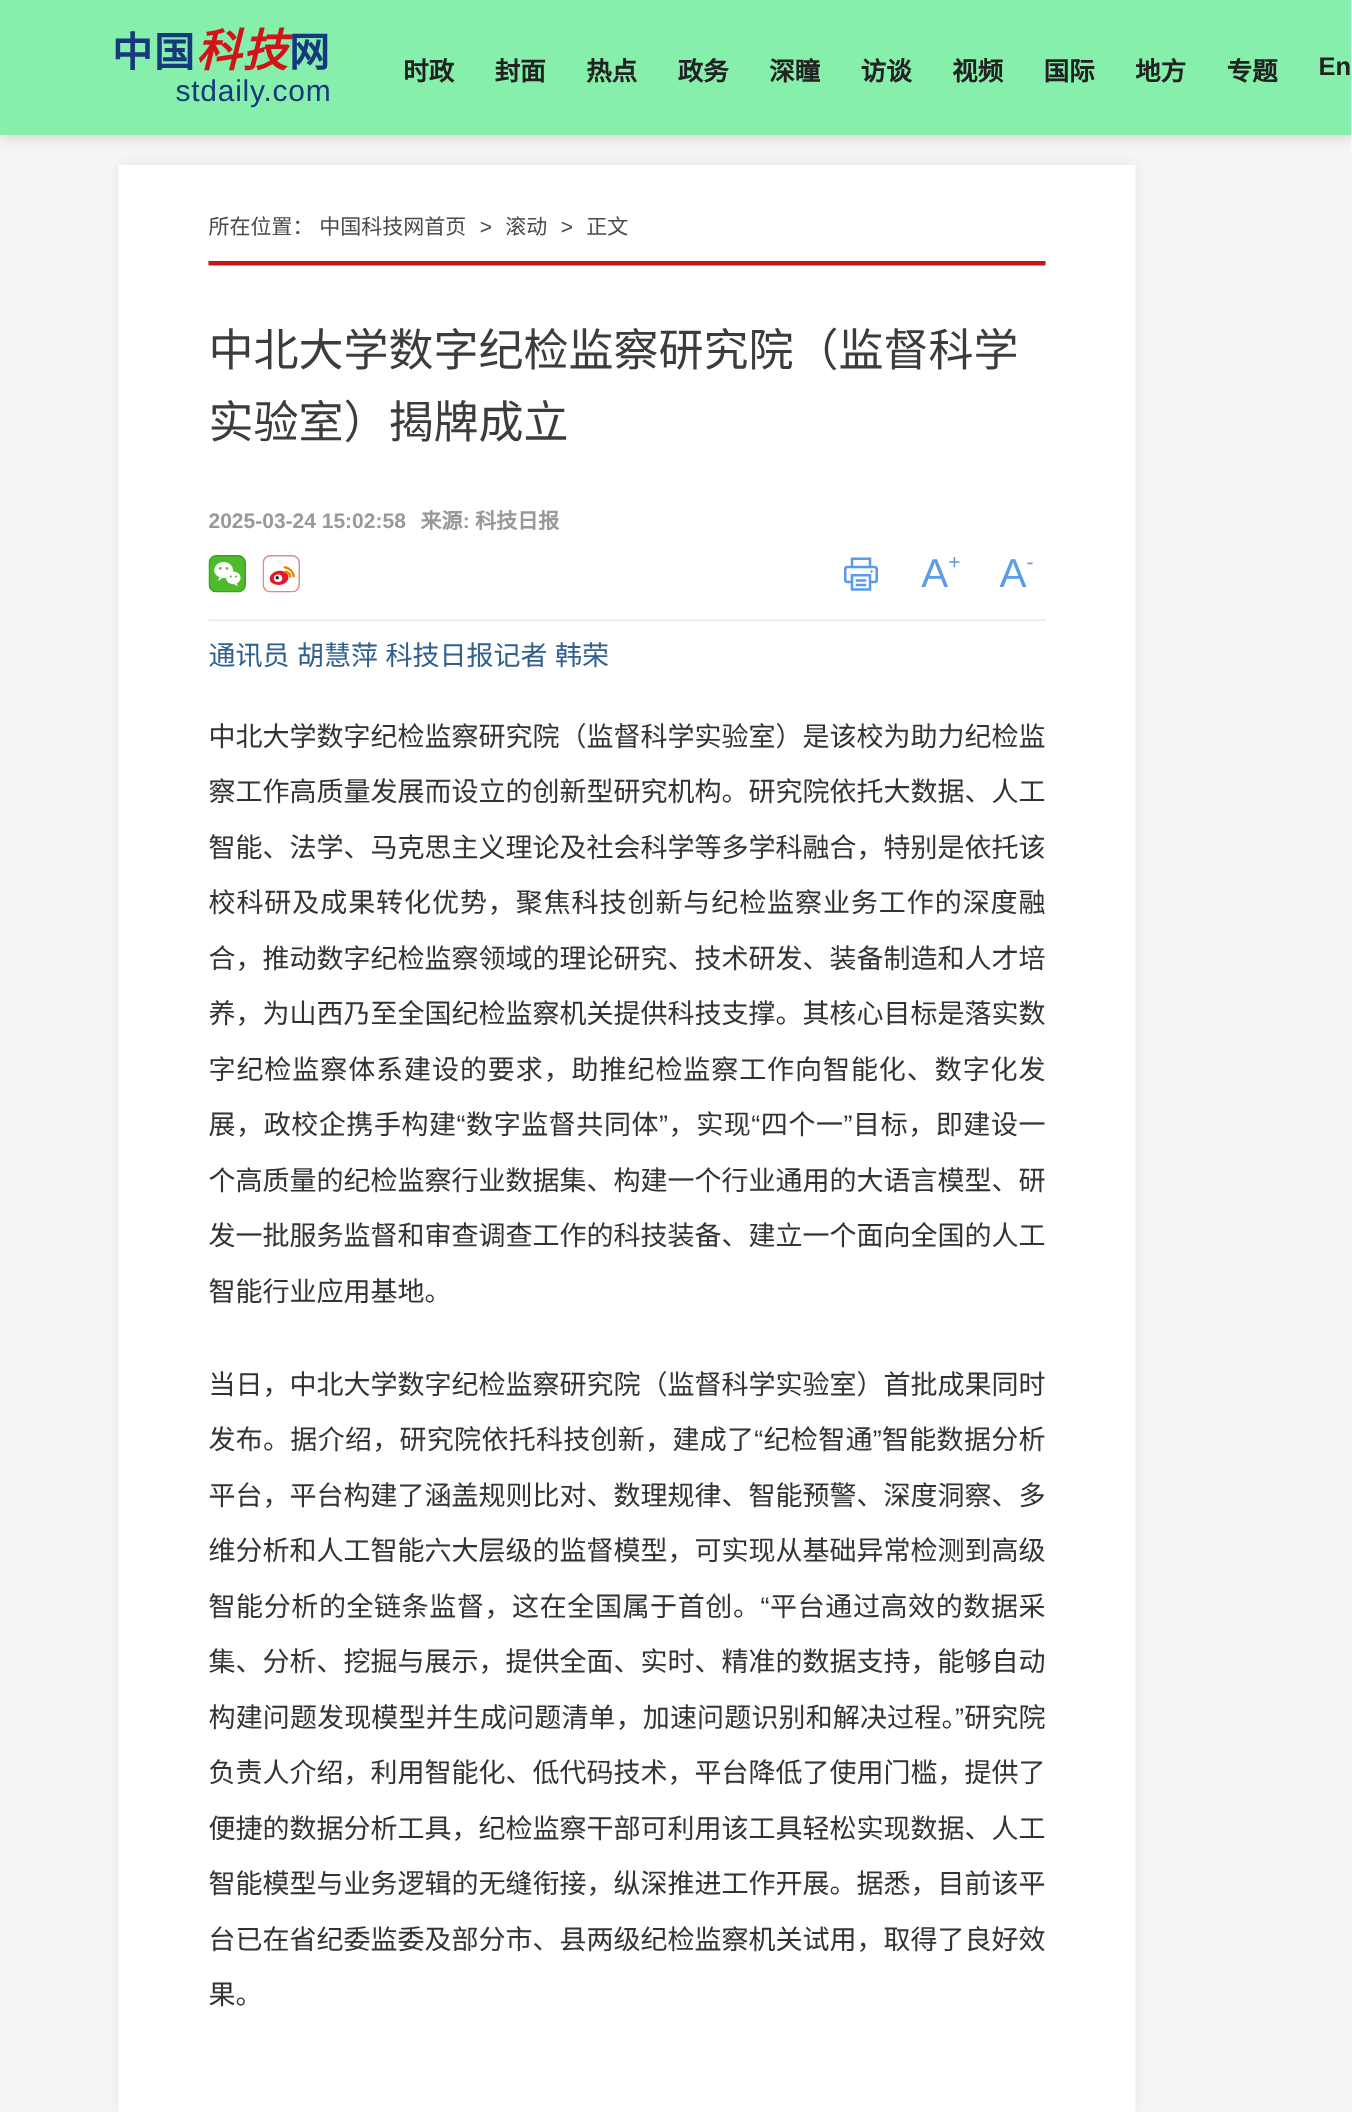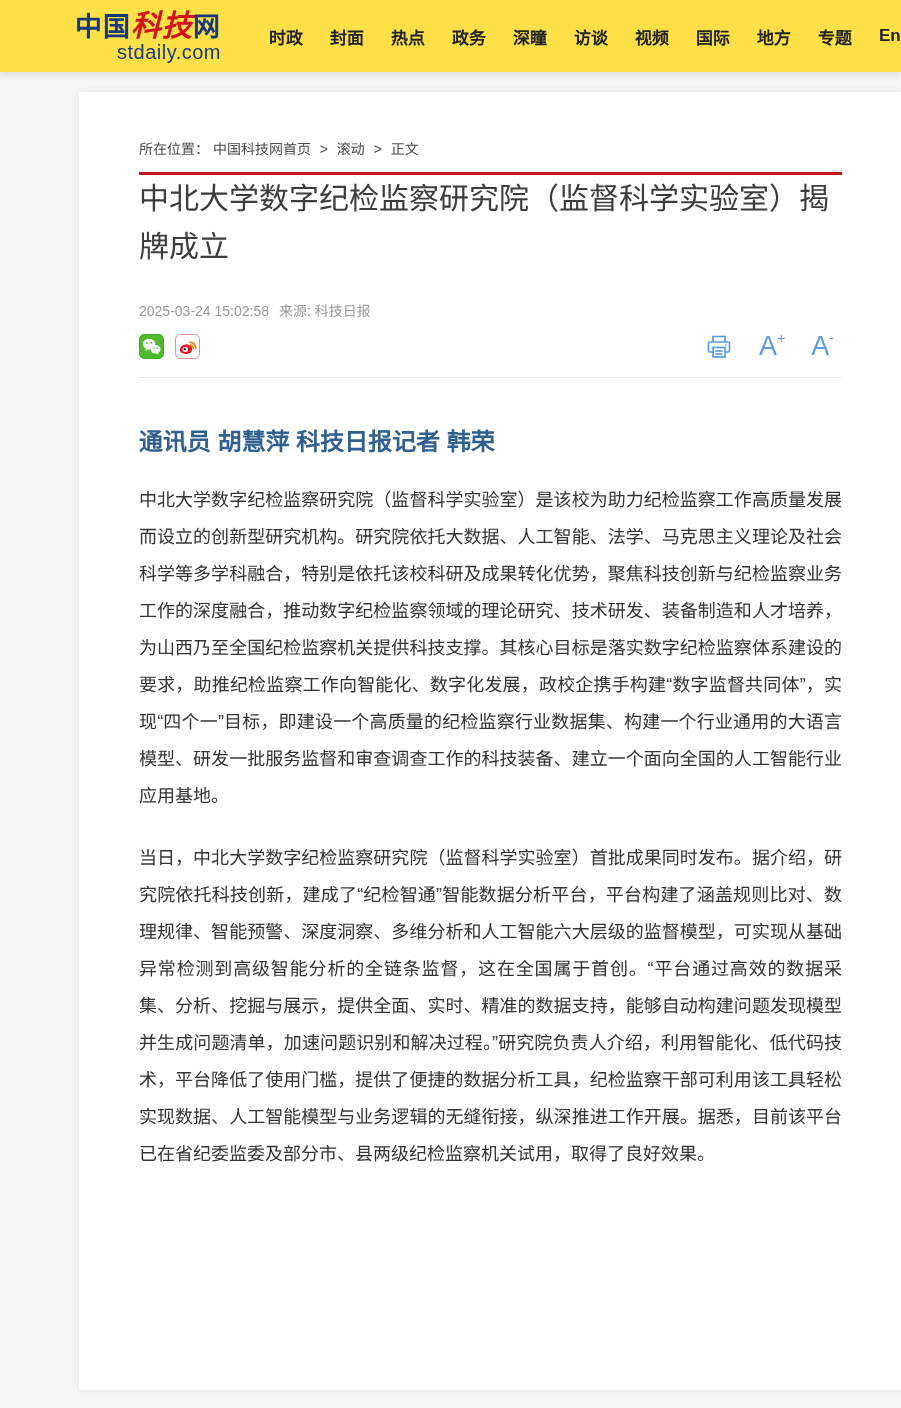--- a/index.html
+++ b/index.html
@@ -5,22 +5,22 @@
   * { margin: 0; padding: 0; box-sizing: border-box; }
   html, body {
     width: 901px;
     font-family: "Liberation Sans", "DejaVu Sans", sans-serif;
     background: #f5f5f6;
   }
   body { height: 1408px; overflow: hidden; }
 
   
   .site-header {
-    background: #fde047;
-    height: 72px;
+    background: #86efac;
+    height: 90px;
     width: 100%;
     box-shadow: 0 3px 7px rgba(0,0,0,0.10);
     position: relative;
     z-index: 5;
     display: flex;
     align-items: center;
   }
   .header-inner {
     display: flex;
     align-items: center;
@@ -55,51 +55,53 @@
     font-size: 17px;
     color: #222;
     white-space: nowrap;
   }
   .main-nav .nav-item { cursor: pointer; font-weight: bold; }
 
   
   .page-bg { padding-top: 20px; }
   .article-card {
     background: #ffffff;
-    width: 823px;
+    width: 678px;
     margin-left: 79px;
     min-height: 1298px;
     box-shadow: 0 0 9px rgba(0,0,0,0.07);
-    padding: 16px 60px;
+    padding: 0 60px;
   }
 
   
   .breadcrumb {
     padding-top: 30px;
     padding-bottom: 14px;
     font-size: 14px;
     color: #4a4a4a;
     border-bottom: 3px solid #c3161c;
   }
   .breadcrumb a { color: #4a4a4a; text-decoration: none; cursor: pointer; }
   .breadcrumb .sep { margin: 0 5px; color: #4a4a4a; }
 
   
   .article-title {
+    margin-top: 34px;
     font-size: 30px;
     font-weight: 400;
     color: #3c3c3c;
     line-height: 48px;
   }
 
   
   .article-meta {
     margin-top: 29px;
     font-size: 14px;
     color: #999999;
+    font-weight: bold;
   }
   .article-meta .src { margin-left: 6px; }
 
   
   .share-row {
     margin-top: 13px;
     display: flex;
     align-items: center;
   }
   .share-icons { display: flex; gap: 11px; align-items: center; }
@@ -117,23 +119,23 @@
   .font-btn sup { font-size: 14px; line-height: 1; position: relative; top: -2px; }
 
   .divider {
     border: none;
     border-top: 1px solid #e8e8e8;
     margin-top: 17px;
   }
 
   
   .byline {
-    margin-top: 44px;
-    font-size: 24px;
-    font-weight: bold;
+    margin-top: 8px;
+    font-size: 18px;
+    font-weight: normal;
     color: #30608f;
   }
   .article-body p {
     margin-top: 25px;
     font-size: 18px;
     line-height: 37px;
     color: #333333;
     text-align: justify;
   }
 </style>

